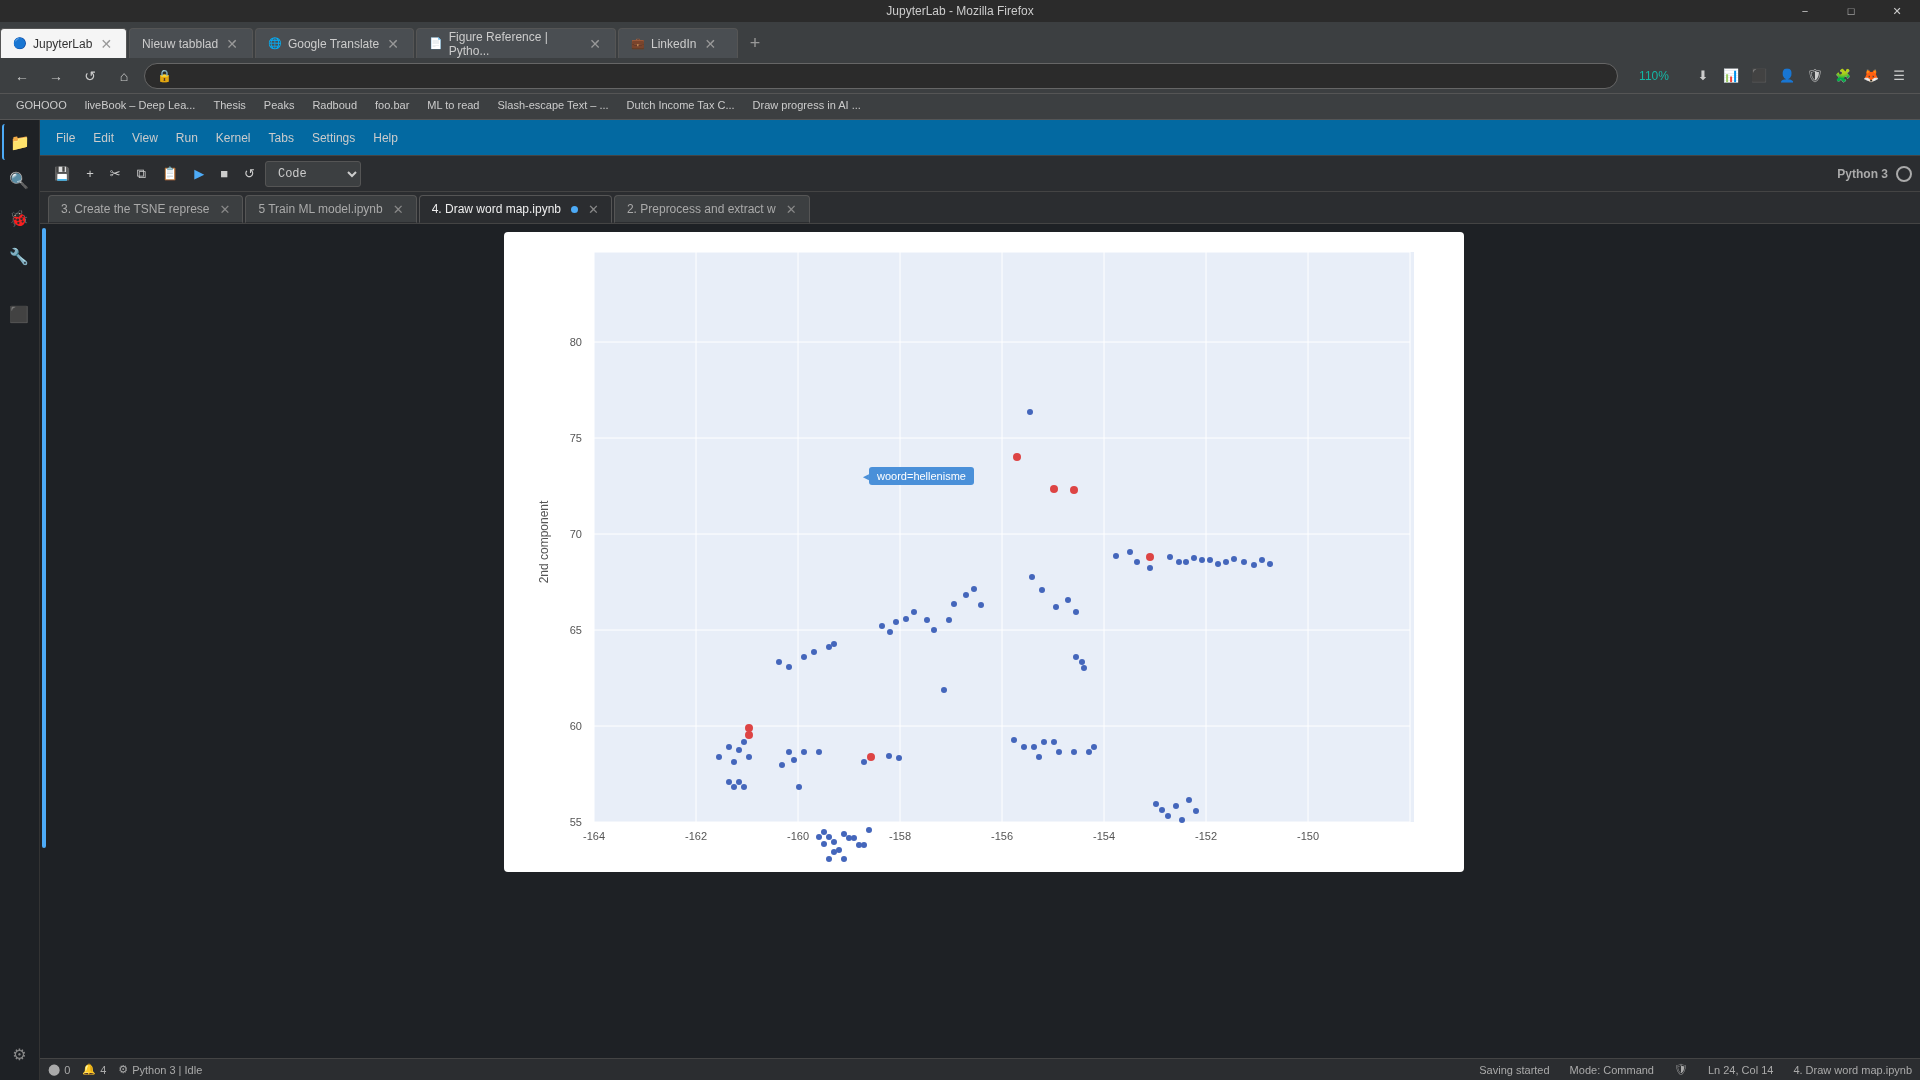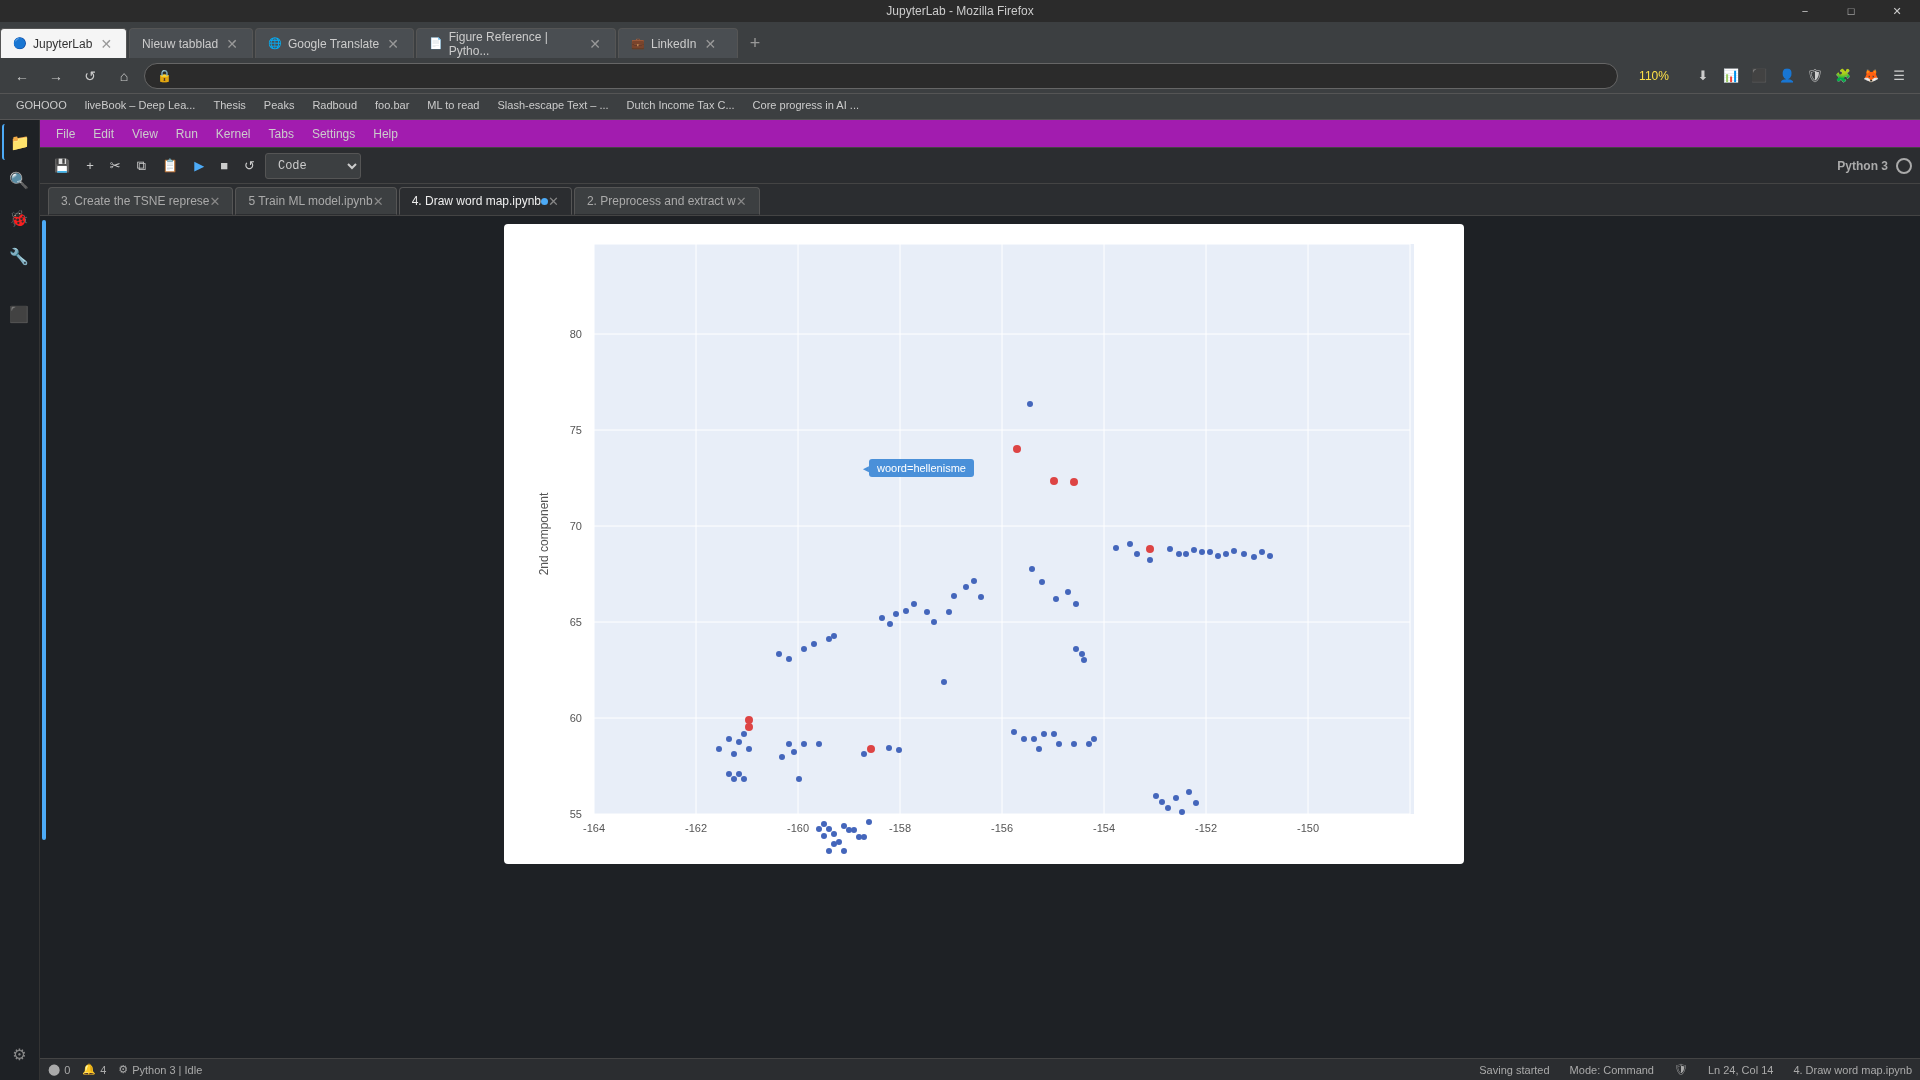--- a/index.html
+++ b/index.html
@@ -16,21 +16,21 @@
     .browser-tab.active { background: #f5f5f5; color: #333; }
     .browser-tab .tab-close { font-size: 14px; color: #999; cursor: pointer; padding: 0 2px; }
     .browser-tab .favicon { width: 14px; height: 14px; font-size: 11px; }
     #new-tab-btn { width: 30px; height: 30px; display: flex; align-items: center; justify-content: center; cursor: pointer; font-size: 18px; color: #999; }
 
     
     #addressbar { height: 36px; background: #3c3f41; display: flex; align-items: center; padding: 0 8px; gap: 6px; border-bottom: 1px solid #555; }
     .nav-btn { width: 28px; height: 28px; display: flex; align-items: center; justify-content: center; cursor: pointer; border-radius: 50%; color: #ccc; font-size: 14px; }
     #url-bar { flex: 1; height: 26px; background: #2b2b2b; border: 1px solid #666; border-radius: 13px; padding: 0 12px; color: #ccc; font-size: 12px; display: flex; align-items: center; gap: 6px; }
     #url-bar input { background: transparent; border: none; outline: none; color: #ccc; font-size: 12px; flex: 1; }
-    .zoom-display { width: 60px; height: 26px; display: flex; align-items: center; justify-content: center; font-size: 12px; color: #fde047; }
+    .zoom-display { width: 60px; height: 26px; display: flex; align-items: center; justify-content: center; font-size: 12px; color: #14b8a6; }
     .toolbar-icons { display: flex; gap: 2px; }
     .toolbar-icon { width: 26px; height: 26px; display: flex; align-items: center; justify-content: center; cursor: pointer; border-radius: 3px; font-size: 13px; color: #ccc; }
 
     
     #bookmarks-bar { height: 26px; background: #3c3f41; display: flex; align-items: flex-start; padding: 0 8px; gap: 2px; border-bottom: 1px solid #555; overflow: hidden; }
     .bookmark { height: 22px; padding: 0 8px; display: flex; align-items: center; gap: 4px; cursor: pointer; border-radius: 3px; font-size: 11px; color: #ccc; white-space: nowrap; }
 
     
     #app { display: flex; height: calc(1080px - 22px - 36px - 36px - 26px); }
 
@@ -43,21 +43,21 @@
     
     #main { flex: 1; display: flex; flex-direction: column; background: #1e2125; }
 
     
     #jupyter-toolbar { height: 36px; background: #2b2d30; display: flex; align-items: center; padding: 0 8px; gap: 4px; border-bottom: 1px solid #444; }
     .jup-btn { height: 26px; padding: 0 6px; background: transparent; border: none; border-radius: 3px; color: #ccc; cursor: pointer; display: flex; align-items: center; justify-content: center; font-size: 13px; }
     #cell-type-select { height: 26px; padding: 0 8px; background: #3c3f41; border: 1px solid #555; border-radius: 3px; color: #ccc; font-size: 12px; cursor: pointer; font-family: Liberation Mono, monospace; }
 
     
     #notebook-tabs { height: 32px; background: #2b2d30; display: flex; align-items: flex-end; padding-left: 8px; border-bottom: 1px solid #444; }
-    .nb-tab { height: 28px; padding: 0 12px; background: #3c3f41; border-top-left-radius: 4px; border-top-right-radius: 4px; display: flex; align-items: center; gap: 0; font-size: 12px; color: #aaa; cursor: pointer; border: 1px solid #555; border-bottom: 1px solid #2b2d30; margin-right: 2px; }
+    .nb-tab { height: 28px; padding: 0 12px; background: #3c3f41; border-top-left-radius: 4px; border-top-right-radius: 4px; display: flex; align-items: center; gap: 10px; font-size: 12px; color: #aaa; cursor: pointer; border: 1px solid #555; border-bottom: 1px solid #2b2d30; margin-right: 2px; }
     .nb-tab.active { background: #2b2d30; color: #eee; border-bottom: 1px solid #2b2d30; }
     .nb-tab .dot { width: 7px; height: 7px; border-radius: 50%; background: #888; }
     .nb-tab .dot.unsaved { background: #4dabf7; }
     .nb-tab .tab-x { font-size: 13px; color: #888; cursor: pointer; }
 
     
     #notebook-content { flex: 1; background: #1e2125; overflow: auto; display: flex; }
 
     
     #cell-indicator { width: 8px; background: #1e2125; }
@@ -78,21 +78,21 @@
     .status-item { display: flex; align-items: center; gap: 4px; }
 
     
     #scatter-svg { width: 100%; height: 100%; }
 
     
     .scatter-tooltip { position: absolute; background: #4a90d9; color: white; padding: 3px 8px; border-radius: 3px; font-size: 11px; pointer-events: none; z-index: 10; }
     .scatter-tooltip::before { content: '◄'; position: absolute; left: -8px; top: 50%; transform: translateY(-50%); color: #4a90d9; font-size: 10px; }
 
     
-    #jupyter-menu { height: 28px; background: #a21caf; display: flex; align-items: center; padding: 0 8px; gap: 2px; border-bottom: 1px solid #444; }
+    #jupyter-menu { height: 36px; background: #0369a1; display: flex; align-items: center; padding: 0 8px; gap: 2px; border-bottom: 1px solid #444; }
     .menu-item { height: 24px; padding: 0 8px; display: flex; align-items: center; cursor: pointer; border-radius: 3px; font-size: 12px; color: #ccc; }
   </style>
 </head>
 <body>
 
 <div id="titlebar">
   <span>JupyterLab - Mozilla Firefox</span>
   <div class="win-controls">
     <span>−</span>
     <span>□</span>
@@ -152,21 +152,21 @@
 <div id="bookmarks-bar">
   <div class="bookmark">GOHOOO</div>
   <div class="bookmark">liveBook – Deep Lea...</div>
   <div class="bookmark">Thesis</div>
   <div class="bookmark">Peaks</div>
   <div class="bookmark">Radboud</div>
   <div class="bookmark">foo.bar</div>
   <div class="bookmark">ML to read</div>
   <div class="bookmark">Slash-escape Text – ...</div>
   <div class="bookmark">Dutch Income Tax C...</div>
-  <div class="bookmark">Core progress in AI ...</div>
+  <div class="bookmark">Draw progress in AI ...</div>
 </div>
 
 <div id="app">
 
   <div id="sidebar-left">
     <div class="sidebar-icon active">📁</div>
     <div class="sidebar-icon">🔍</div>
     <div class="sidebar-icon">🐞</div>
     <div class="sidebar-icon">🔧</div>
     <div class="sidebar-icon" style="margin-top: 20px;">⬛</div>

